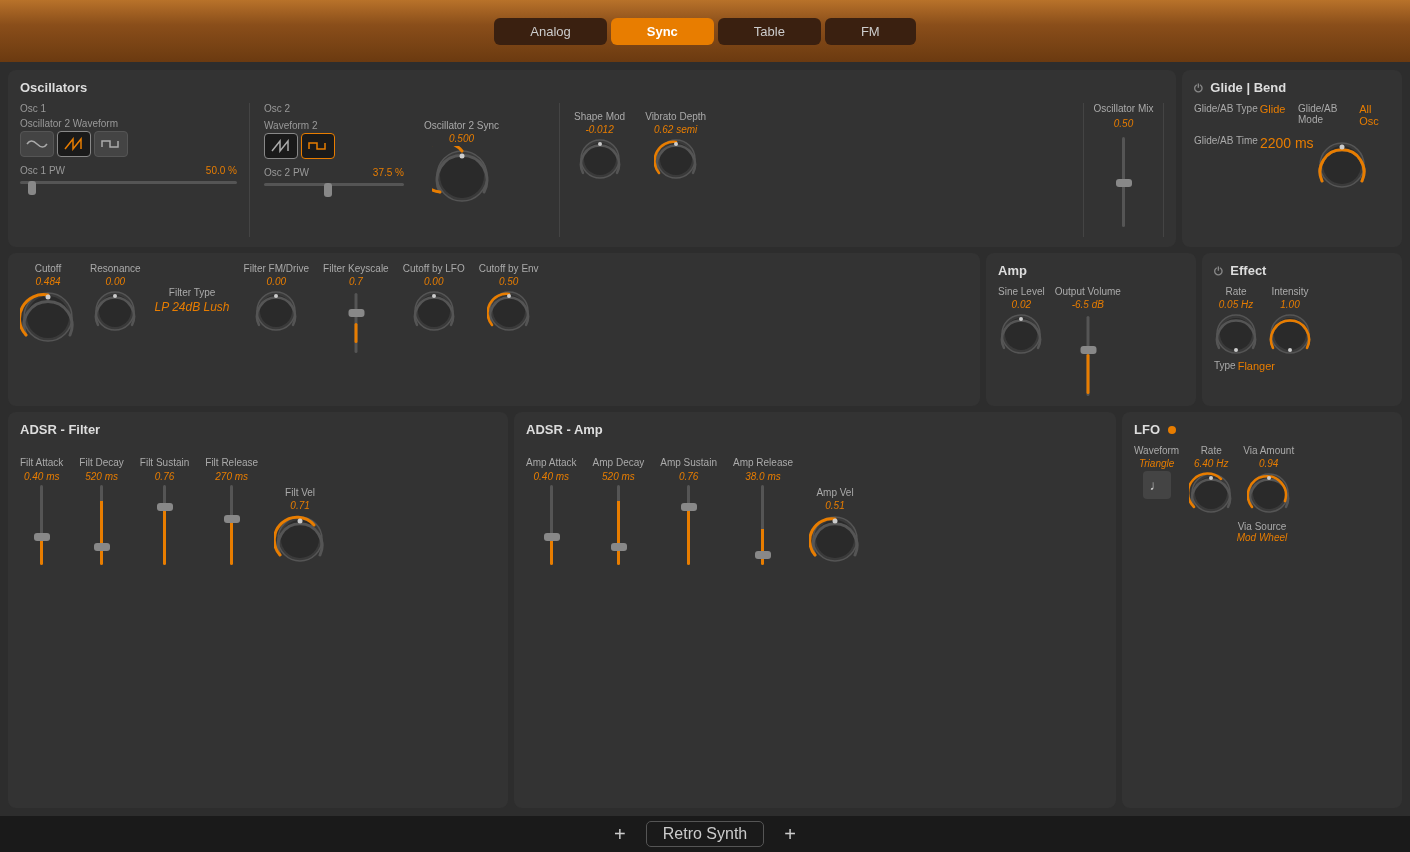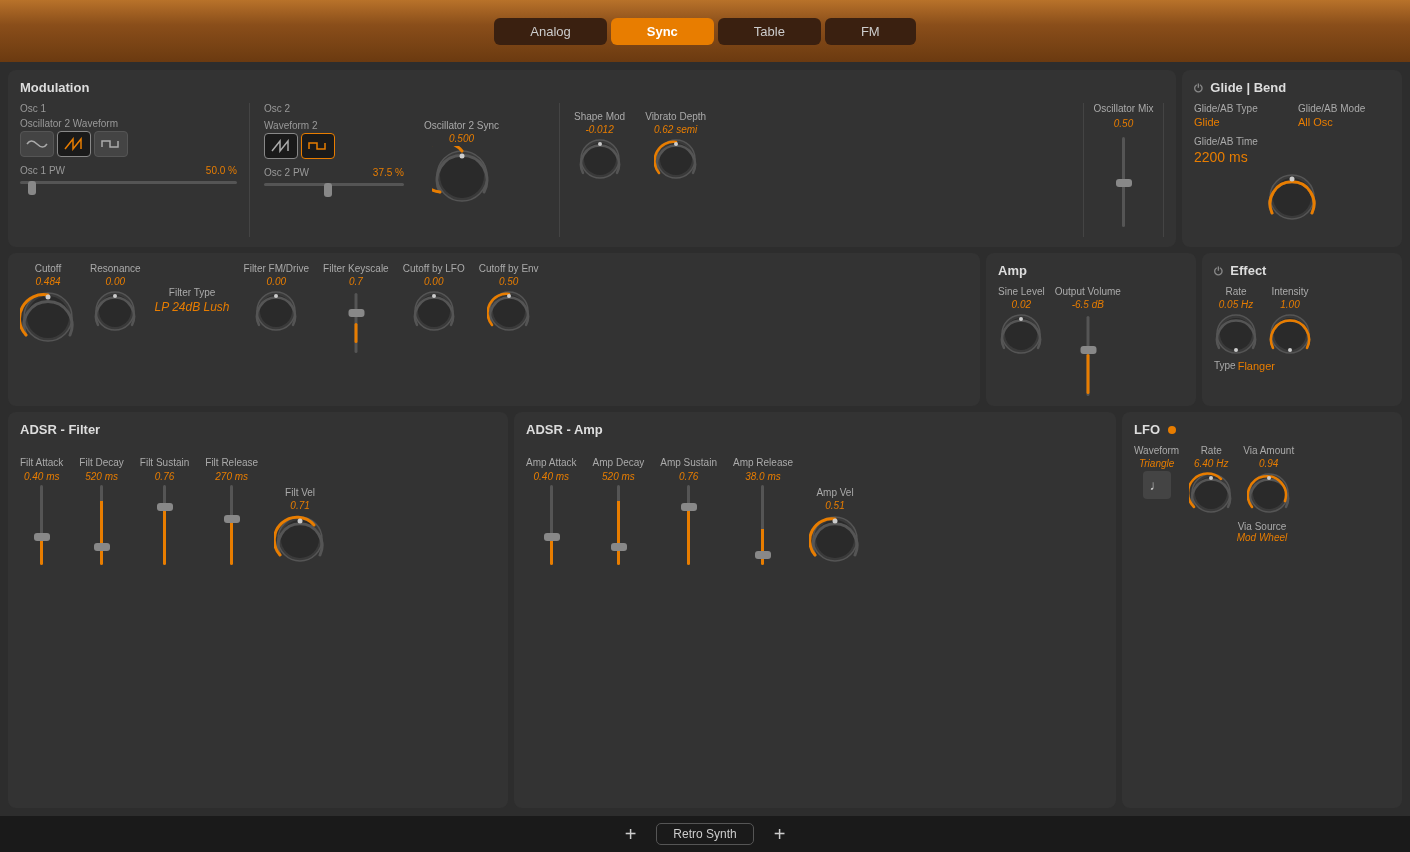--- a/index.html
+++ b/index.html
@@ -171,21 +171,21 @@
       align-items: center;
       justify-content: center;
       gap: 12px;
     }
     .bottom-bar button {
       background: none;
       border: 1px solid #555;
       color: #ccc;
       border-radius: 5px;
       padding: 3px 16px;
-      font-size: 12px;
+      font-size: 16px;
       cursor: pointer;
     }
     .bottom-bar .plus-btn {
       background: none;
       border: none;
       color: #ccc;
       font-size: 20px;
       cursor: pointer;
       padding: 0 8px;
     }
@@ -206,21 +206,21 @@
     }
     .pw-row span:last-child { color: #e87d00; }
 
     .glide-grid {
       display: grid;
       grid-template-columns: 1fr 1fr;
       gap: 8px 12px;
     }
     .glide-item {
       display: flex;
-      flex-direction: column;
+      flex-direction: row;
       gap: 2px;
     }
     .glide-item .lbl { font-size: 10px; color: #aaa; }
     .glide-item .val { font-size: 11px; color: #e87d00; }
 
     .slider-col {
       display: flex;
       flex-direction: column;
       align-items: center;
       gap: 3px;
@@ -266,21 +266,21 @@
   <button class="tab-btn active">Sync</button>
   <button class="tab-btn">Table</button>
   <button class="tab-btn">FM</button>
 </div>
 
 <div class="main-content">
 
   <div class="top-row">
 
     <div class="section" style="display:flex;flex-direction:column;flex:1;">
-      <div class="section-title">Modulation</div>
+      <div class="section-title">Oscillators</div>
       <div style="display:flex;gap:0;flex:1;">
 
         <div style="width:230px;border-right:1px solid #444;padding-right:12px;">
           <div class="sub-label">Osc 1</div>
           <div class="sub-label" style="margin-top:4px;">Oscillator 2 Waveform</div>
           <div class="wave-btn-group" style="margin-bottom:8px;">
             <button class="wave-btn">
               <svg viewBox="0 0 22 14" fill="none">
                   <path d="M1 7 Q5 1 11 7 Q17 13 21 7" stroke="#aaa" stroke-width="1.5" fill="none"></path>
                 </svg>

